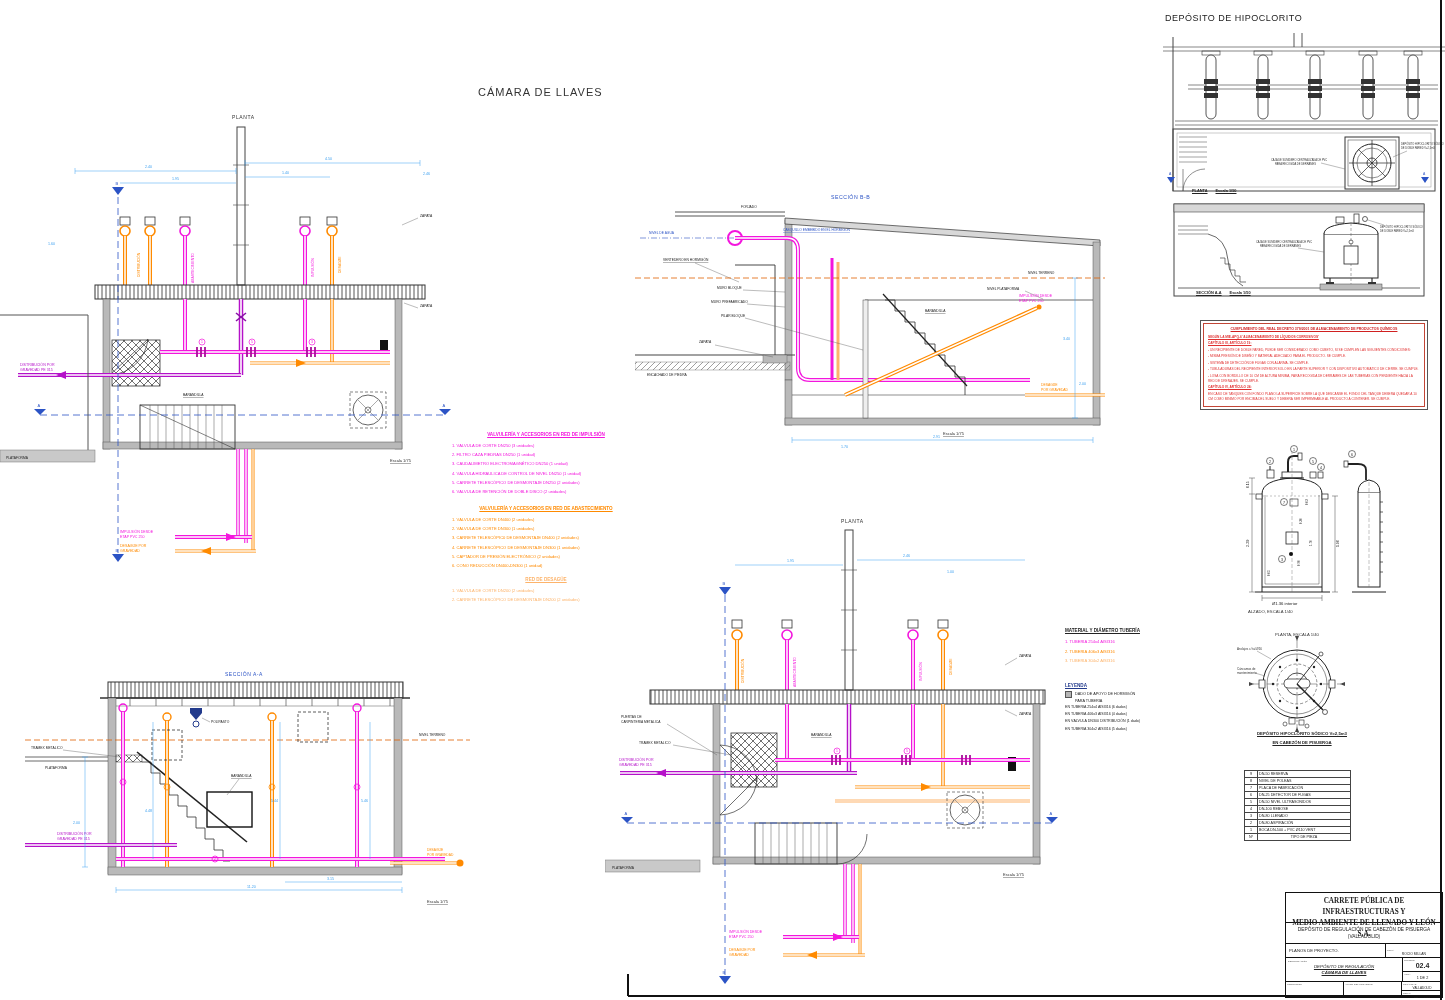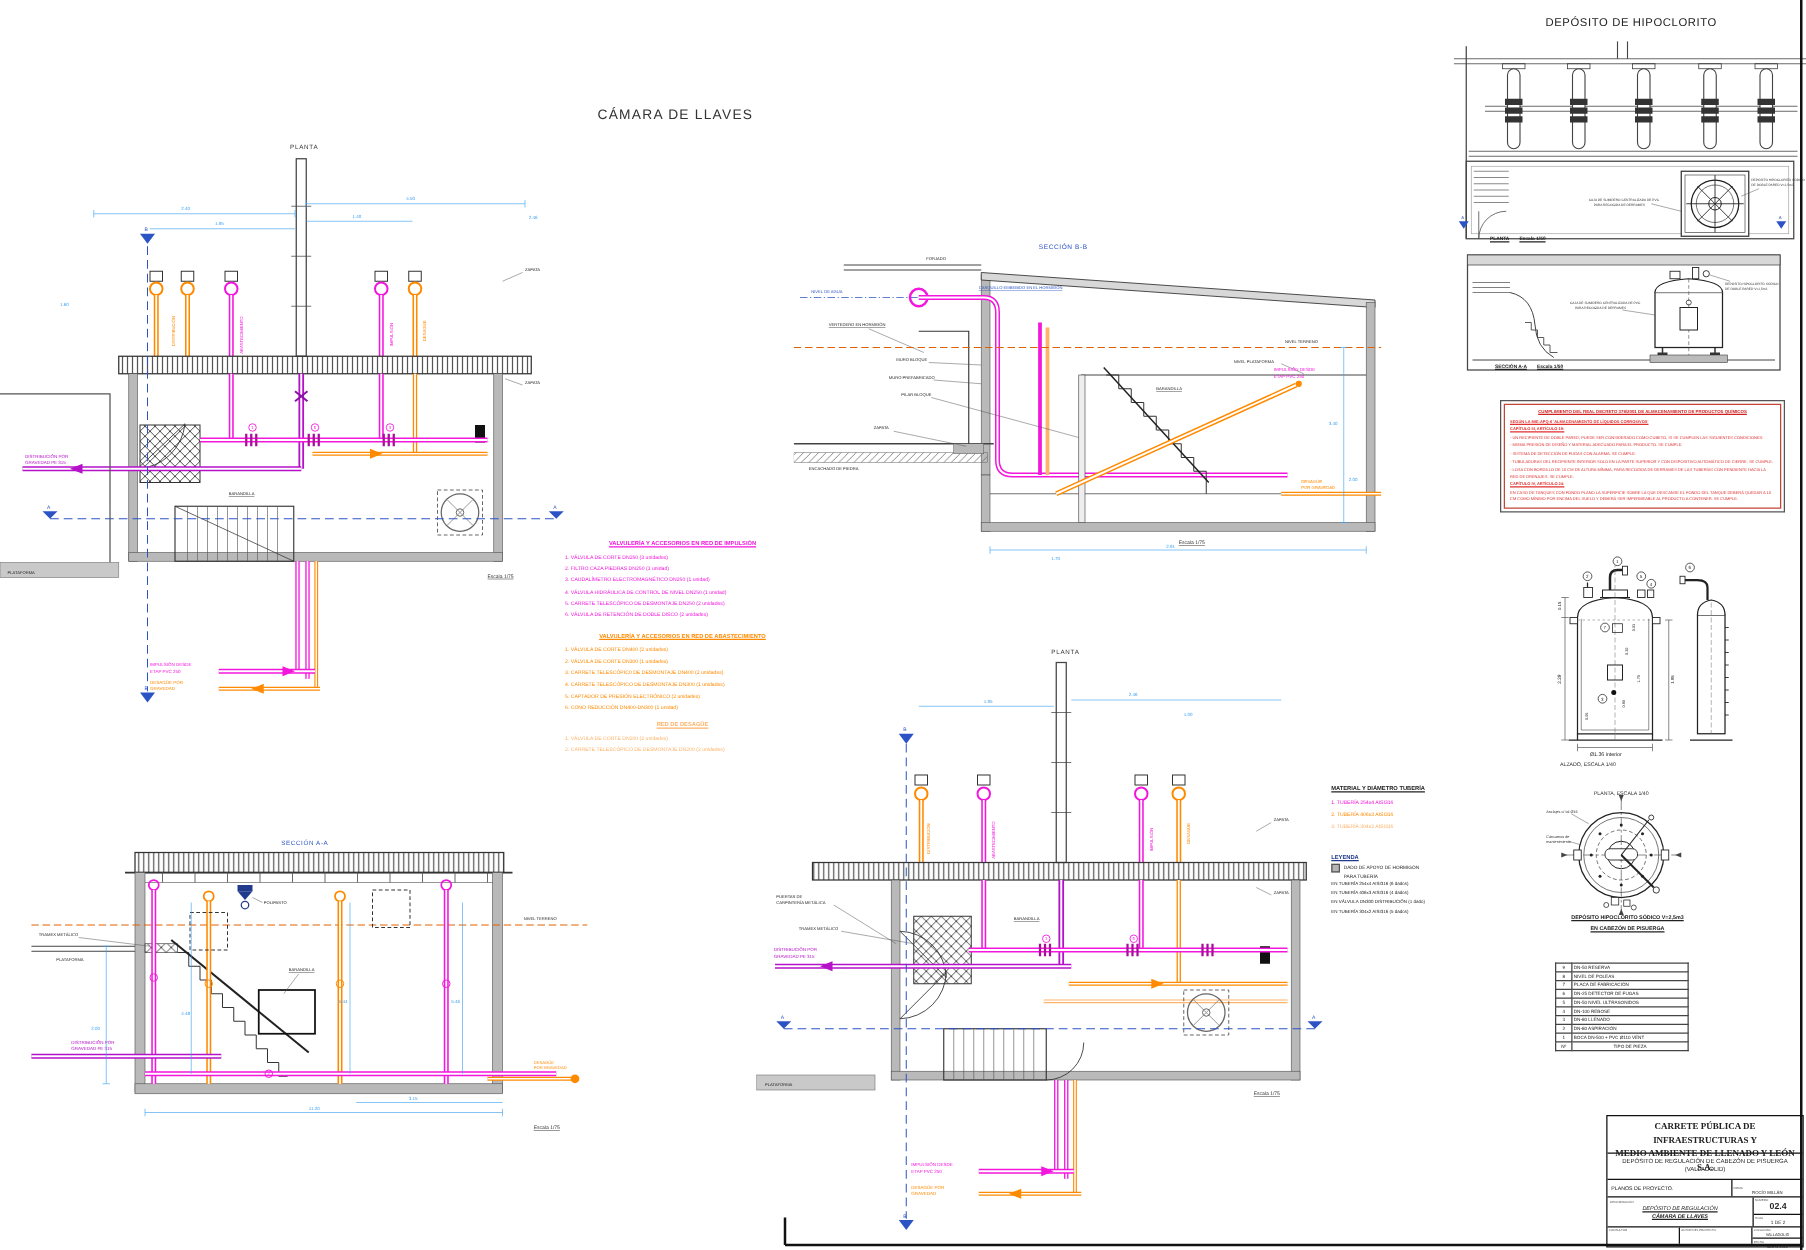--- a/index.html
+++ b/index.html
@@ -12,21 +12,21 @@
   .pu{stroke:#b511c9;fill:none}
   .bk{stroke:#333;fill:none}
   .dim{stroke:#3da0f0;stroke-width:.5;fill:none}
   .dimt{fill:#3da0f0;font-size:3.6px}
   .lt{font-size:3.3px;fill:#222}
   .blt{font-size:3.3px;fill:#2b53c5}
   .mg{fill:#f316dd}.or{fill:#ff8a00}.pl{fill:#b511c9}.bl{fill:#2b53c5}
   .wall{fill:#b9b9b9;stroke:#555;stroke-width:.5}
   .lbl{position:absolute;white-space:nowrap}
   .main-title{font-size:11px;letter-spacing:1px;color:#333}
-  .hipo-title{font-size:9px;letter-spacing:.5px;color:#222;text-align:center;width:280px}
+  .hipo-title{font-size:9px;letter-spacing:.5px;color:#222;width:280px}
   .leg{width:192px;text-align:center}
   .leg .t{font-size:4.6px;font-weight:bold;text-decoration:underline;margin-bottom:4px}
   .leg .i{font-size:4.1px;line-height:9.2px;text-align:left;padding-left:2px}
   .leg.m1 .t,.leg.m1 .i{color:#f316dd}
   .leg.m2 .t,.leg.m2 .i{color:#ff8a00}
   .leg.m3 .t,.leg.m3 .i{color:#fdb36a}
   .mat .t{font-size:4.6px;font-weight:bold;text-decoration:underline;color:#222;margin-bottom:4px}
   .mat .i{font-size:4.1px;line-height:9.5px}
   .mat .c1{color:#f316dd}.mat .c2{color:#ff8a00}.mat .c3{color:#fdb36a}
   .ley .t{font-size:4.6px;font-weight:bold;text-decoration:underline;color:#223a8c;margin-bottom:3px}

